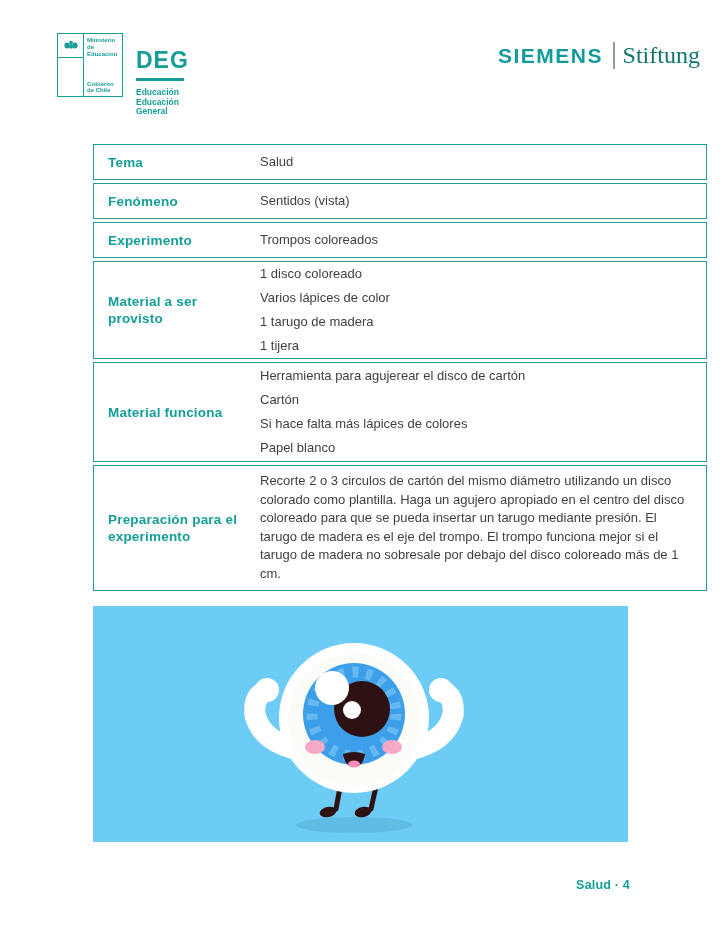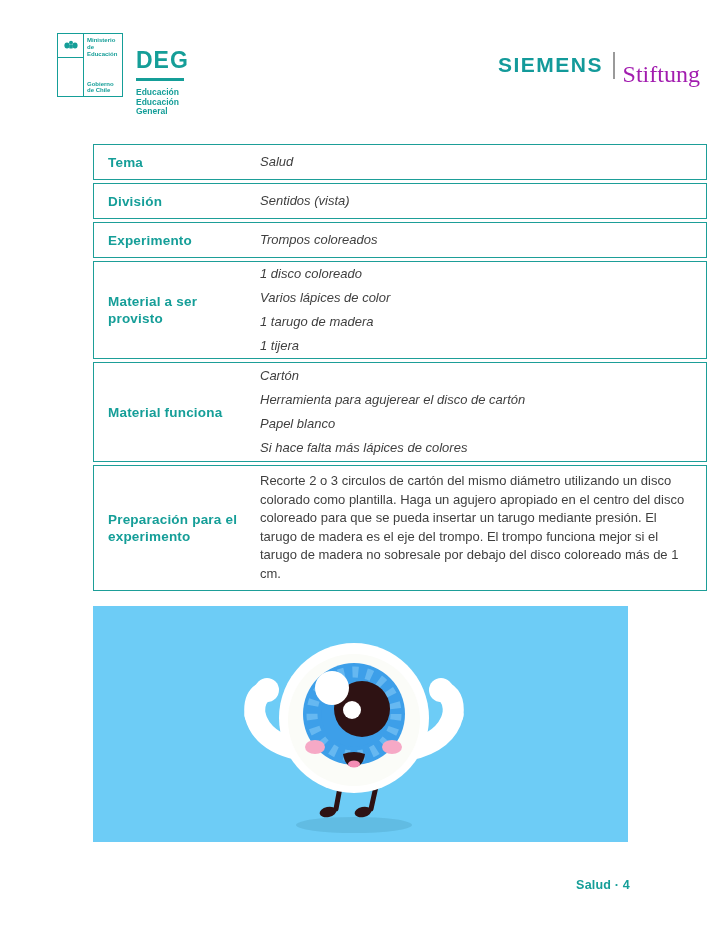--- a/index.html
+++ b/index.html
@@ -49,21 +49,21 @@
     display:flex; align-items:center;
   }
   .siemens-brand {
     font-size:21px; font-weight:bold; color:#139a9a; letter-spacing:1.5px;margin-left:27px;
   }
   .siemens-divider {
     width:1.5px; height:27px; background:#9a9a9a; margin:0 8px 0 10px;
   }
   .siemens-sub {
     font-family:"Liberation Serif", serif;
-    font-size:24px; color:#a21caf;margin-top:19px;
+    font-size:24px; color:#0f766e;
   }
 
   
   .spec-table {
     position:absolute; left:93px; top:144px; width:614px;
     display:flex; flex-direction:column; gap:3px;
   }
   .trow {
     border:1.5px solid #1d9e98;
     background:#ffffff;
@@ -77,21 +77,21 @@
     width:166px; padding:4px 8px 4px 14px;
     display:flex; align-items:center;
     font-size:13.5px; font-weight:bold; color:#159e98; letter-spacing:0.2px;
     line-height:17px;
   }
   .tvalue {
     flex:1; padding:0 14px 0 0;
     display:flex; flex-direction:column; justify-content:center;
     font-size:13px;
   }
-  .vitem { line-height:24px;font-style:italic; }
+  .vitem { line-height:24px; }
   .vpara { font-size:13px; line-height:18.6px; padding:6px 0; }
 
   
   .illus {
     position:absolute; left:93px; top:606px; width:535px; height:236px;
     background:#6dccf6; overflow:hidden;
   }
 
   
   .pfooter {
@@ -143,21 +143,21 @@
   <div class="spec-table">
 
     <div class="trow h-sm">
       <div class="tlabel">Tema</div>
       <div class="tvalue">
         <div class="vitem">Salud</div>
       </div>
     </div>
 
     <div class="trow h-sm">
-      <div class="tlabel">División</div>
+      <div class="tlabel">Fenómeno</div>
       <div class="tvalue">
         <div class="vitem">Sentidos (vista)</div>
       </div>
     </div>
 
     <div class="trow h-sm">
       <div class="tlabel">Experimento</div>
       <div class="tvalue">
         <div class="vitem">Trompos coloreados</div>
       </div>
@@ -169,24 +169,24 @@
         <div class="vitem">1 disco coloreado</div>
         <div class="vitem">Varios lápices de color</div>
         <div class="vitem">1 tarugo de madera</div>
         <div class="vitem">1 tijera</div>
       </div>
     </div>
 
     <div class="trow h-m2">
       <div class="tlabel">Material funciona</div>
       <div class="tvalue">
+        <div class="vitem">Herramienta para agujerear el disco de cartón</div>
         <div class="vitem">Cartón</div>
-        <div class="vitem">Herramienta para agujerear el disco de cartón</div>
+        <div class="vitem">Si hace falta más lápices de colores</div>
         <div class="vitem">Papel blanco</div>
-        <div class="vitem">Si hace falta más lápices de colores</div>
       </div>
     </div>
 
     <div class="trow h-lg">
       <div class="tlabel">Preparación para el experimento</div>
       <div class="tvalue">
         <div class="vpara">Recorte 2 o 3 circulos de cartón del mismo diámetro utilizando un disco colorado como plantilla. Haga un agujero apropiado en el centro del disco coloreado para que se pueda insertar un tarugo mediante presión. El tarugo de madera es el eje del trompo. El trompo funciona mejor si el tarugo de madera no sobresale por debajo del disco coloreado más de 1 cm.</div>
       </div>
     </div>
 

